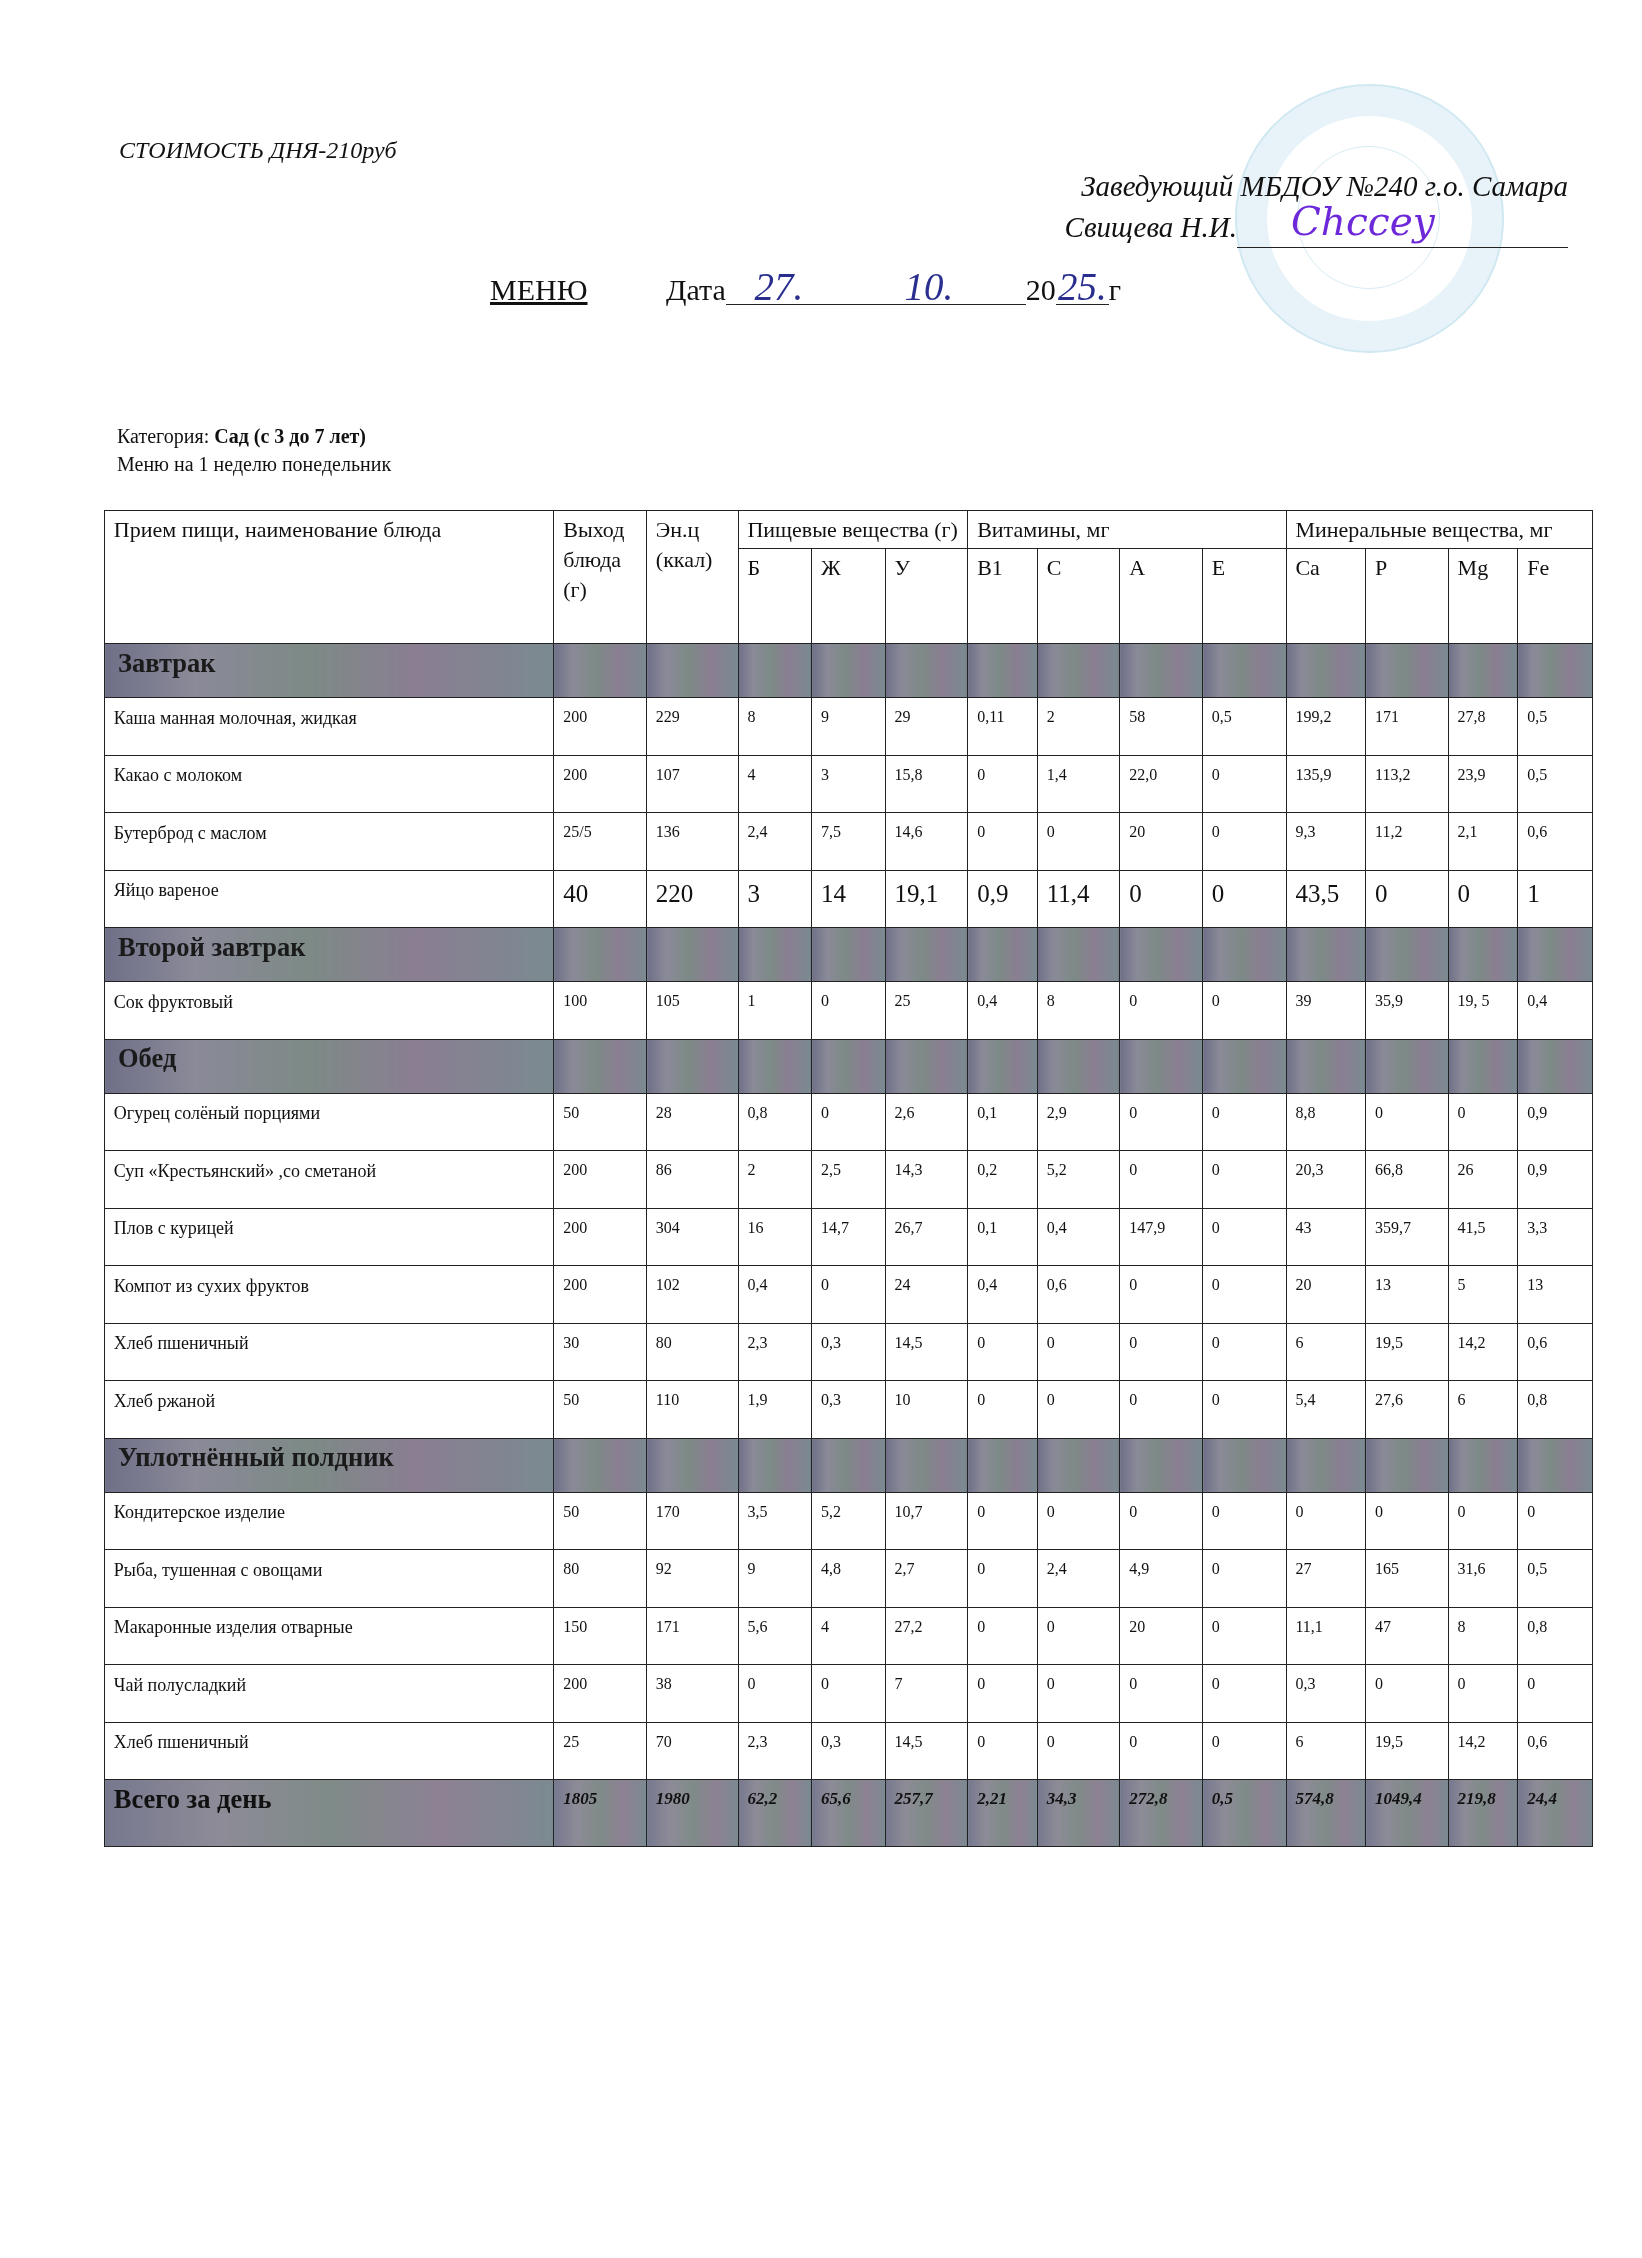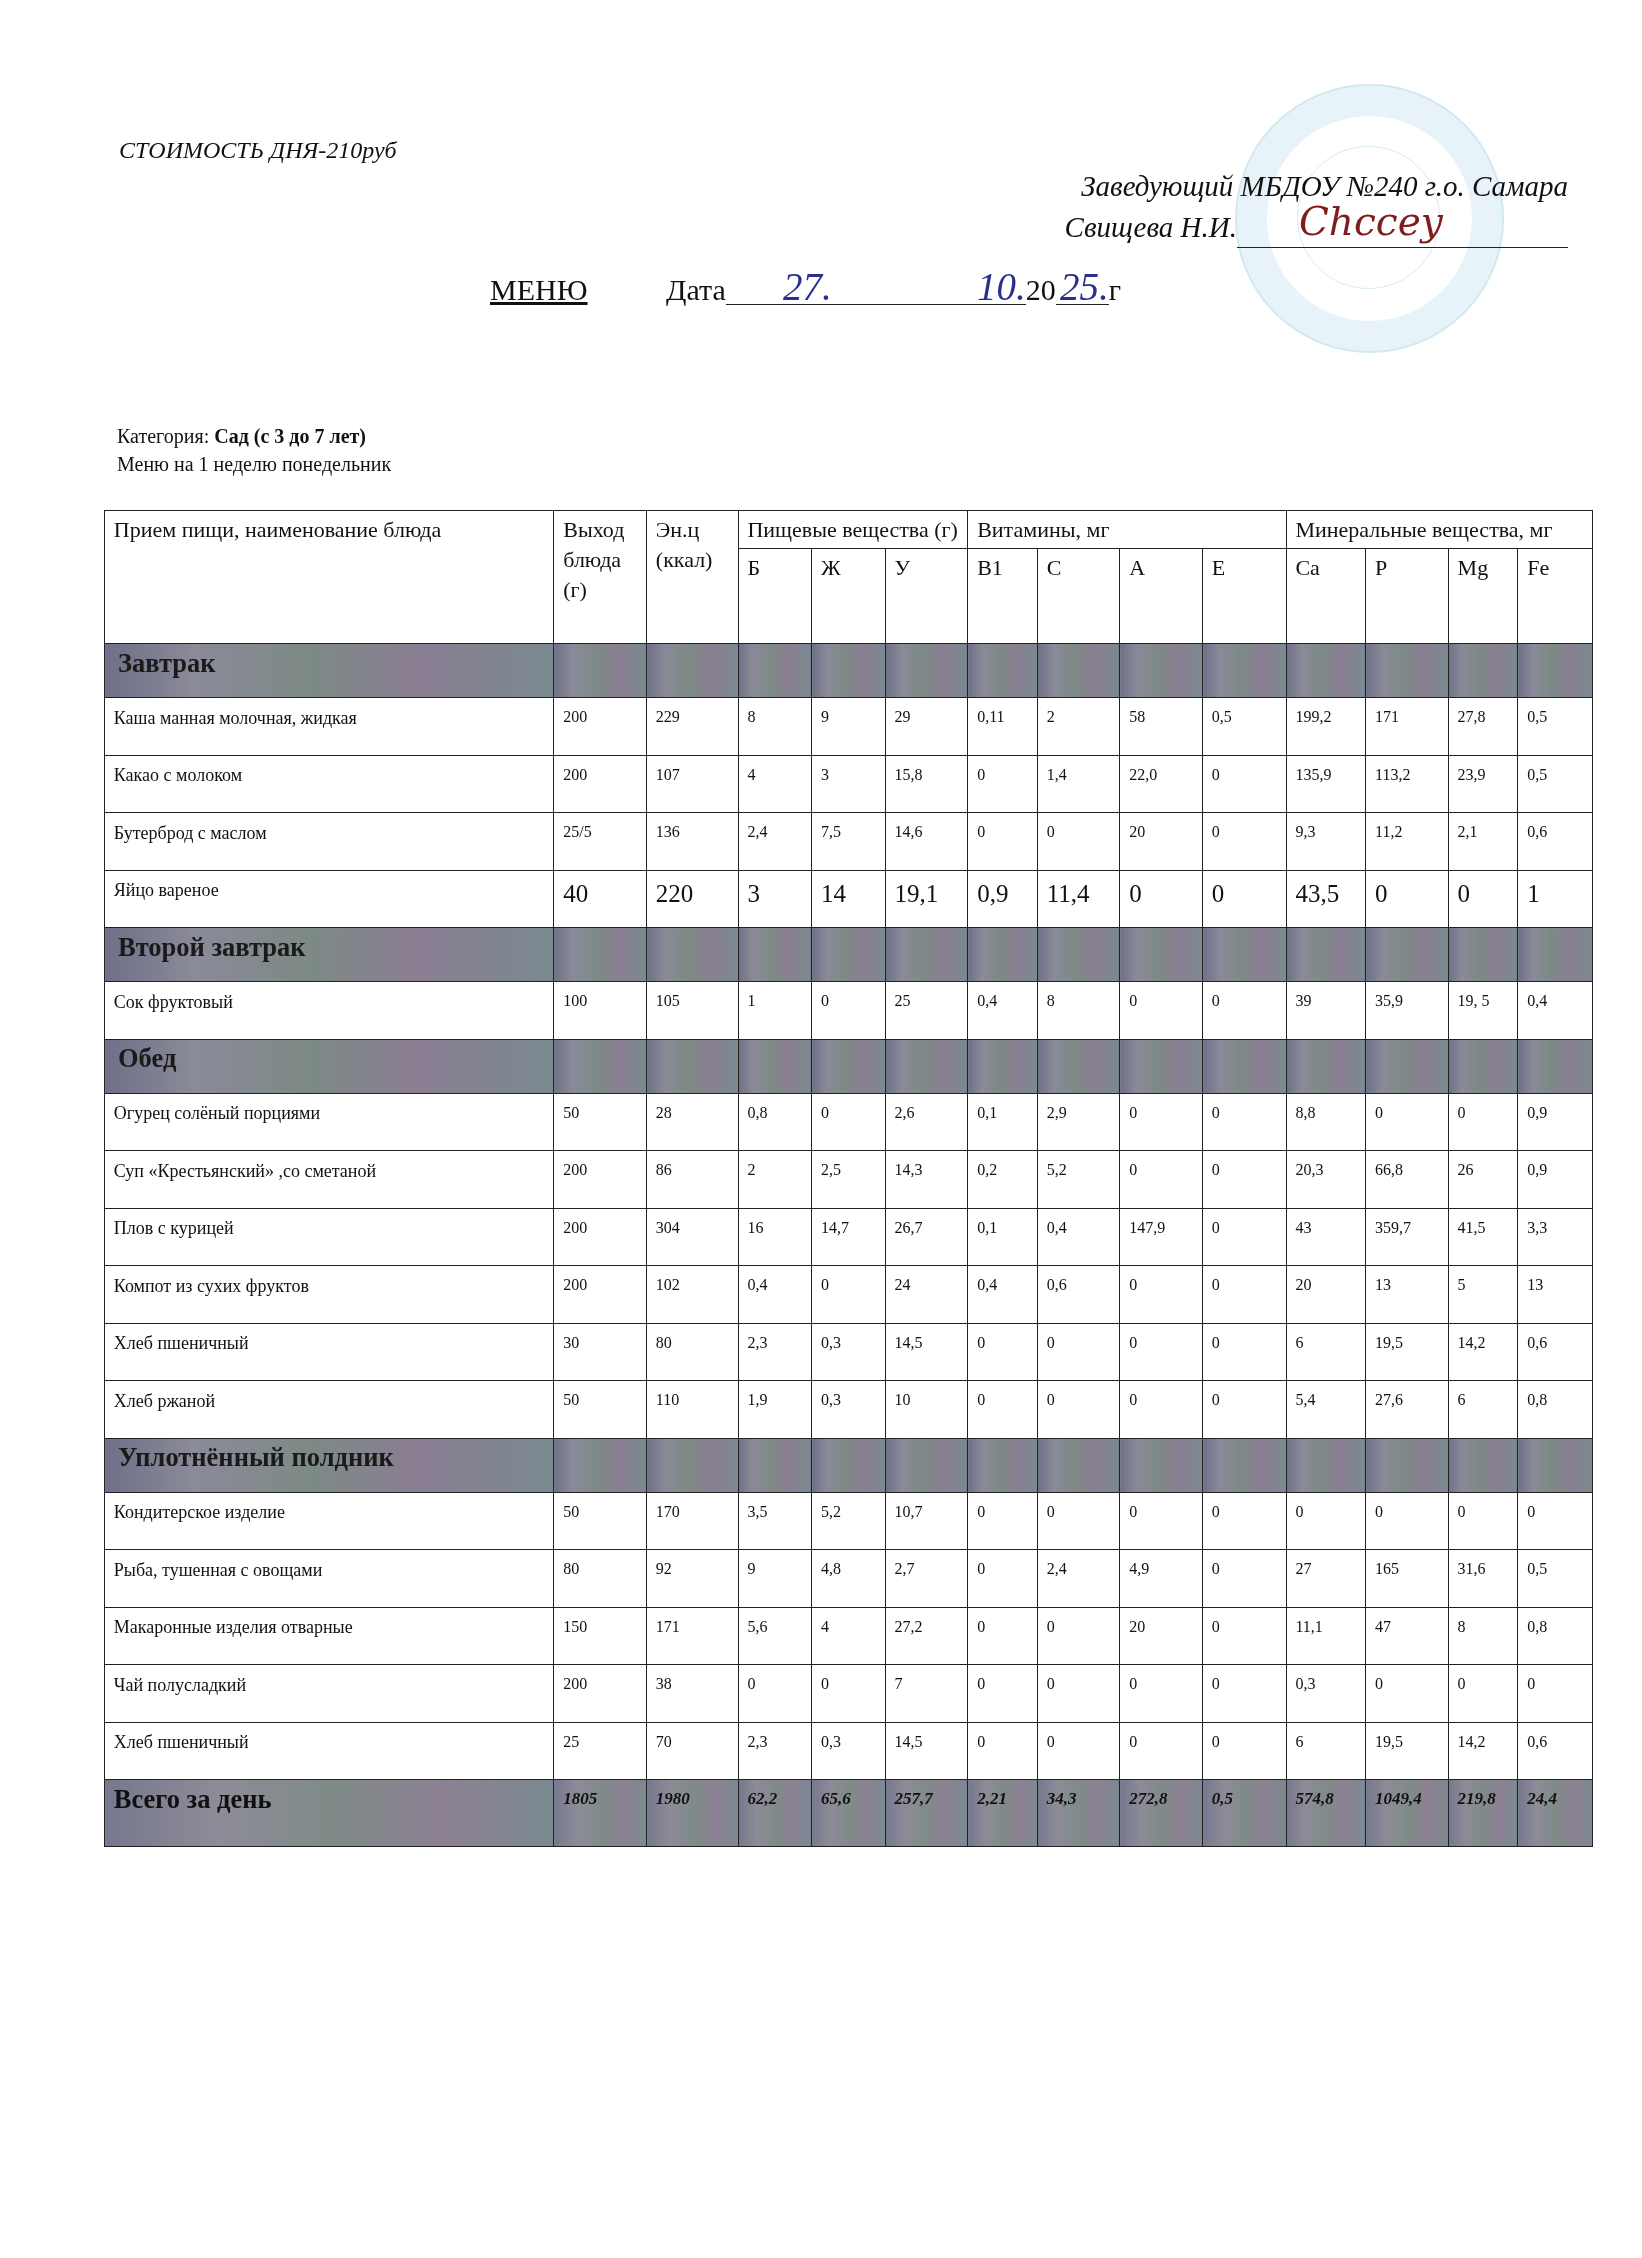--- a/index.html
+++ b/index.html
@@ -2,27 +2,27 @@
 <html style="font-size:14px"><head>
 <meta charset="utf-8">
 <style>
   html, body { margin: 0; padding: 0; background: #ffffff; }
   body { width: 1643px; height: 2258px; position: relative; overflow: hidden;
          font-family: "Liberation Serif", "DejaVu Serif", serif; color: #111; }
   .abs { position: absolute; }
   .cost { left: 119px; top: 137px; font-size: 24px; font-style: italic; }
   .head-right { right: 75px; top: 166px; text-align: right; font-style: italic; font-size: 29px; line-height: 41px; }
   .sig-line { display: inline-block; width: 331px; border-bottom: 1.8px solid #222; height: 30px; vertical-align: bottom; position: relative; }
-  .signature { position: absolute; left: 62px; top: -16px; font-family: "DejaVu Serif", serif; font-style: italic; color: #7f1d1d; font-size: 39px; }
+  .signature { position: absolute; left: 54px; top: -16px; font-family: "DejaVu Serif", serif; font-style: italic; color: #6d28d9; font-size: 39px; }
   .stamp { left: 1235px; top: 84px; width: 265px; height: 265px; border-radius: 50%;
            border: 2.6px solid rgba(120,190,215,0.35); box-shadow: inset 0 0 0 26.5px rgba(255,255,255,0), inset 0 0 0 30px rgba(120,190,215,0.18); }
   .stamp-inner { left: 1297px; top: 146px; width: 141px; height: 141px; border-radius: 50%; border: 1.8px solid rgba(120,190,215,0.3); }
   .title-row { left: 490px; top: 269px; font-size: 30px; }
   .menu-title { font-weight: normal; text-decoration: underline; margin-right: 71px; }
-  .hw { display: inline-block; border-bottom: 1.8px solid #222; color: #2a2f8f; font-style: italic; font-size: 39px; text-align: right; line-height: 35px; font-family: Liberation Serif, serif; }
+  .hw { display: inline-block; border-bottom: 1.8px solid #222; color: #2a2f8f; font-style: italic; font-size: 39px; text-align: center; line-height: 35px; font-family: Liberation Serif, serif; }
   .cat { left: 117px; top: 422px; font-size: 20px; line-height: 28px; font-family: "Liberation Serif", serif; }
   table.menu { position: absolute; left: 104px; top: 510px; width: 1489px; border-collapse: collapse; font-family: "Liberation Serif", serif; }
   table.menu td, table.menu th { border: 1.8px solid #222; vertical-align: top; padding: 3.5px 8.8px; text-align: left; font-weight: normal; }
   .th-head { font-size: 22px; line-height: 30px; }
   .name { font-size: 18px; line-height: 32px; text-align: justify; text-align-last: left; margin-left: 22px; }
   .num { font-size: 16px; line-height: 23px; padding-top: 7px !important; }
   .num-big { font-size: 25px; line-height: 32px; }
   tr.section td { background: linear-gradient(90deg, #6f7088, #8a8a98 20%, #7d8a86 45%, #8a7e92 70%, #7a8a90); height: 46px; }
   tr.section .sec-label { font-weight: bold; font-size: 26.5px; color: #1a1a1a; padding-left: 13px; }
   tr.total td { background: linear-gradient(90deg, #76788e, #8d8b97 25%, #7f8b88 50%, #8d8194 75%, #7b8a91); height: 55px; }

